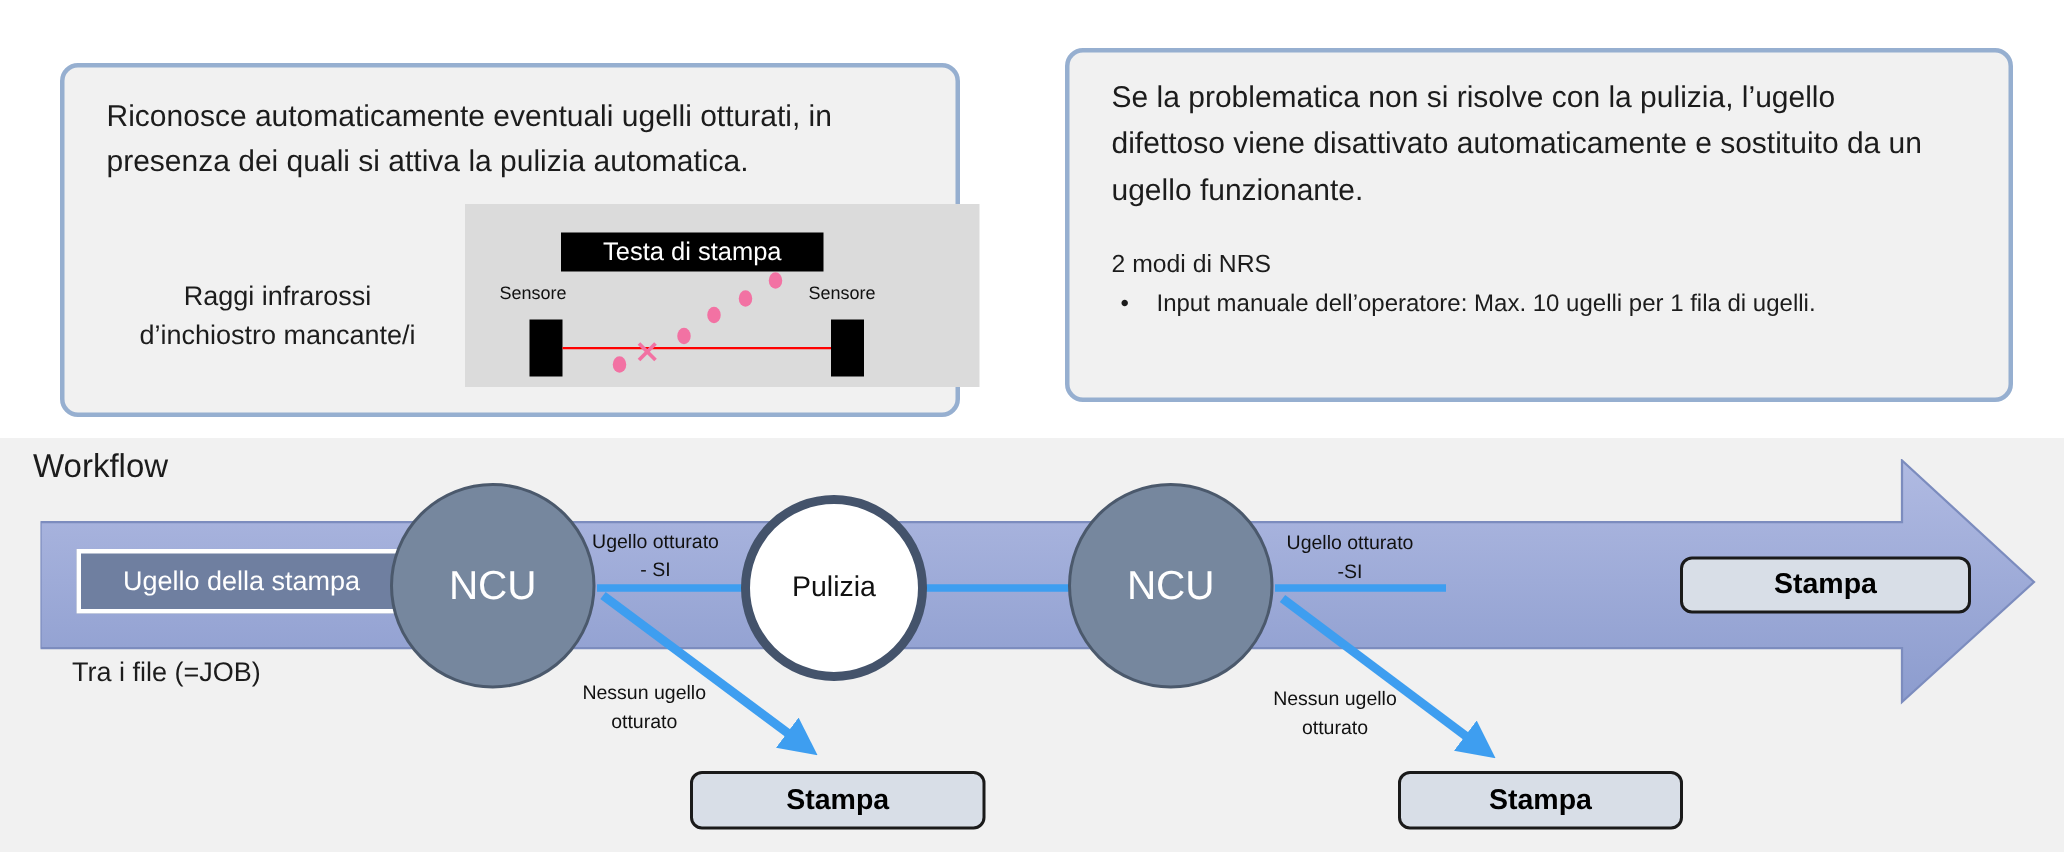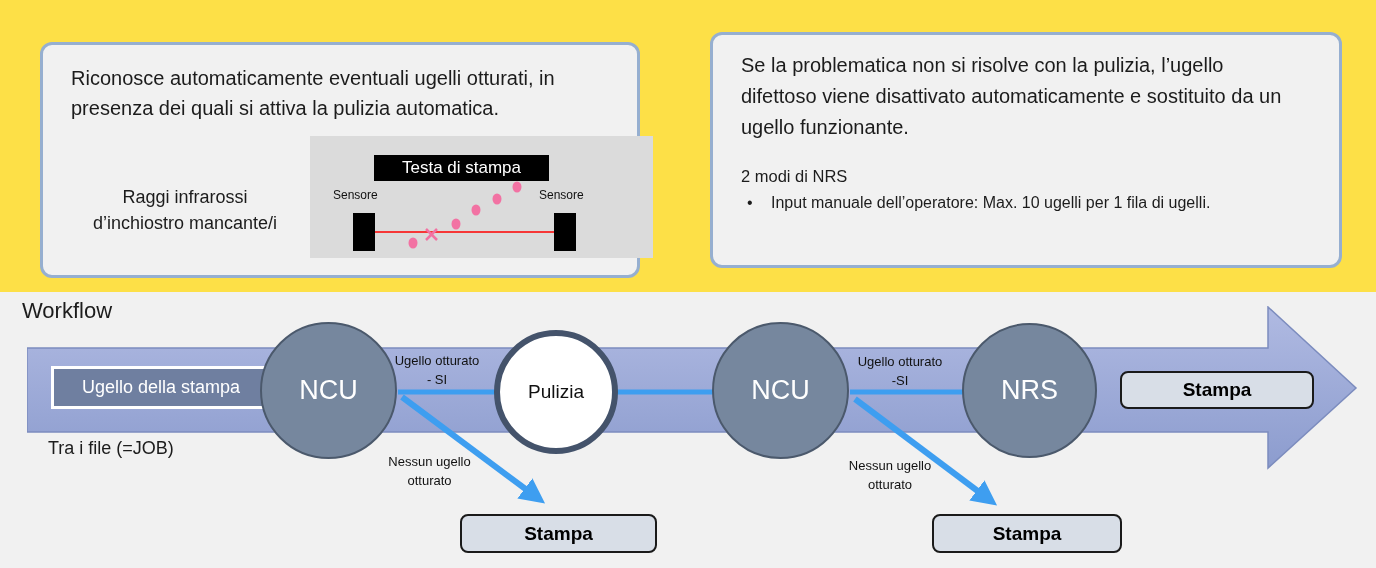--- a/index.html
+++ b/index.html
@@ -1,16 +1,16 @@
 <!DOCTYPE html>
 <html><head>
 <meta charset="utf-8">
 <style>
   html,body{margin:0;padding:0;background:#000;}
-  .stage{position:relative;width:1376px;height:568px;background:#fde047;overflow:hidden;
+  .stage{position:relative;width:1376px;height:568px;background:#ffffff;overflow:hidden;
          font-family:"Liberation Sans", sans-serif;color:#1c1c1c;}
 
   
   .panel{position:absolute;background:#f1f1f1;border:3px solid #96afd0;border-radius:12px;}
   .panel-main{position:absolute;font-size:20px;line-height:30px;color:#1c1c1c;}
   .side-text{position:absolute;font-size:18px;line-height:26px;text-align:center;}
   .side-text span{display:block;}
 
   
   .sensor-diagram{position:absolute;left:307px;top:133px;width:343px;height:122px;background:#dbdbdb;}
@@ -103,21 +103,20 @@
     <line x1="823" y1="86" x2="937" y2="86" stroke="#3e9ef0" stroke-width="5"></line>
     <line x1="375" y1="91" x2="512" y2="193" stroke="#3e9ef0" stroke-width="6" marker-end="url(#bluehead)"></line>
     <line x1="828" y1="93" x2="964" y2="195" stroke="#3e9ef0" stroke-width="6" marker-end="url(#bluehead)"></line>
   </svg>
 
   <div class="start-box">Ugello della stampa</div>
 
   <div class="node node-gray" style="left:260px;top:322px;width:137px;height:137px;">NCU</div>
   <div class="node node-white" style="left:494px;top:330px;width:124px;height:124px;">Pulizia</div>
   <div class="node node-gray" style="left:712px;top:322px;width:137px;height:137px;">NCU</div>
-  <div class="node node-gray" style="left:962px;top:323px;width:135px;height:135px;">NRS</div>
 
   <div class="small-label" style="left:381px;top:351px;width:112px;">
     <span>Ugello otturato</span>
     <span>- SI</span>
   </div>
   <div class="small-label" style="left:846px;top:352px;width:108px;">
     <span>Ugello otturato</span>
     <span>-SI</span>
   </div>
   <div class="small-label" style="left:372px;top:452px;width:115px;">

